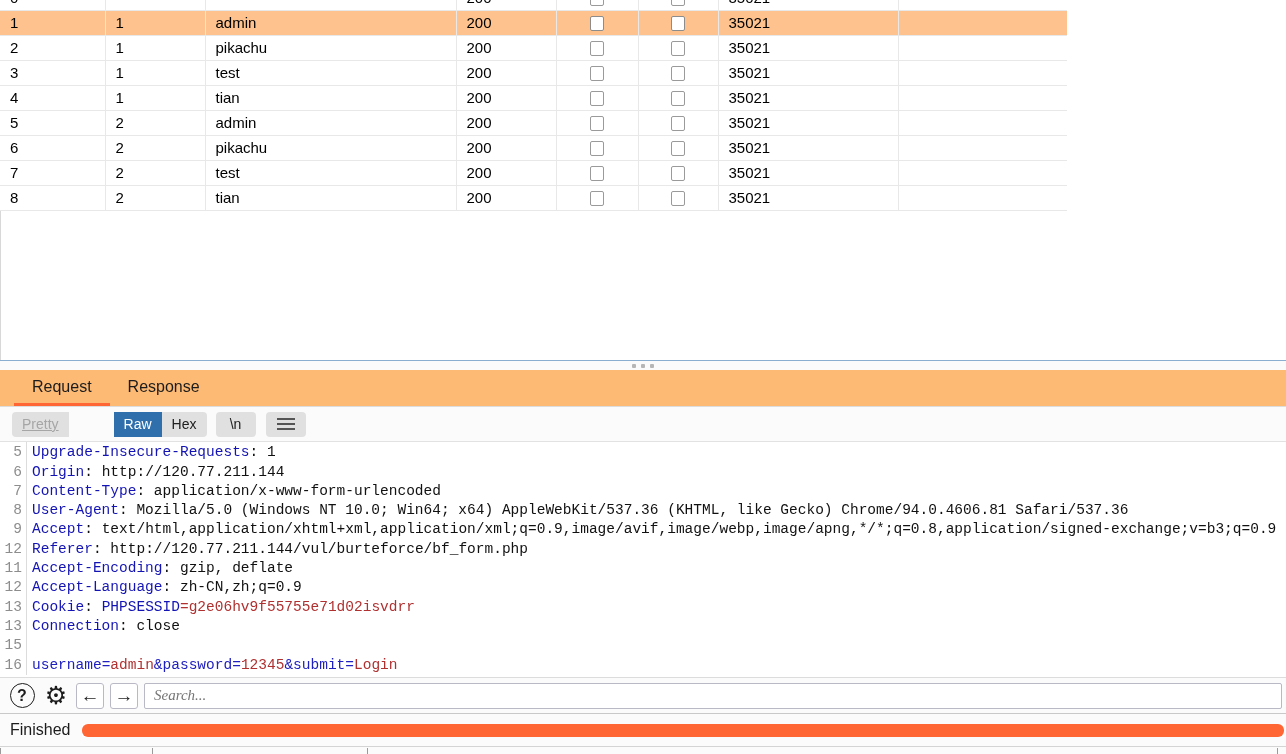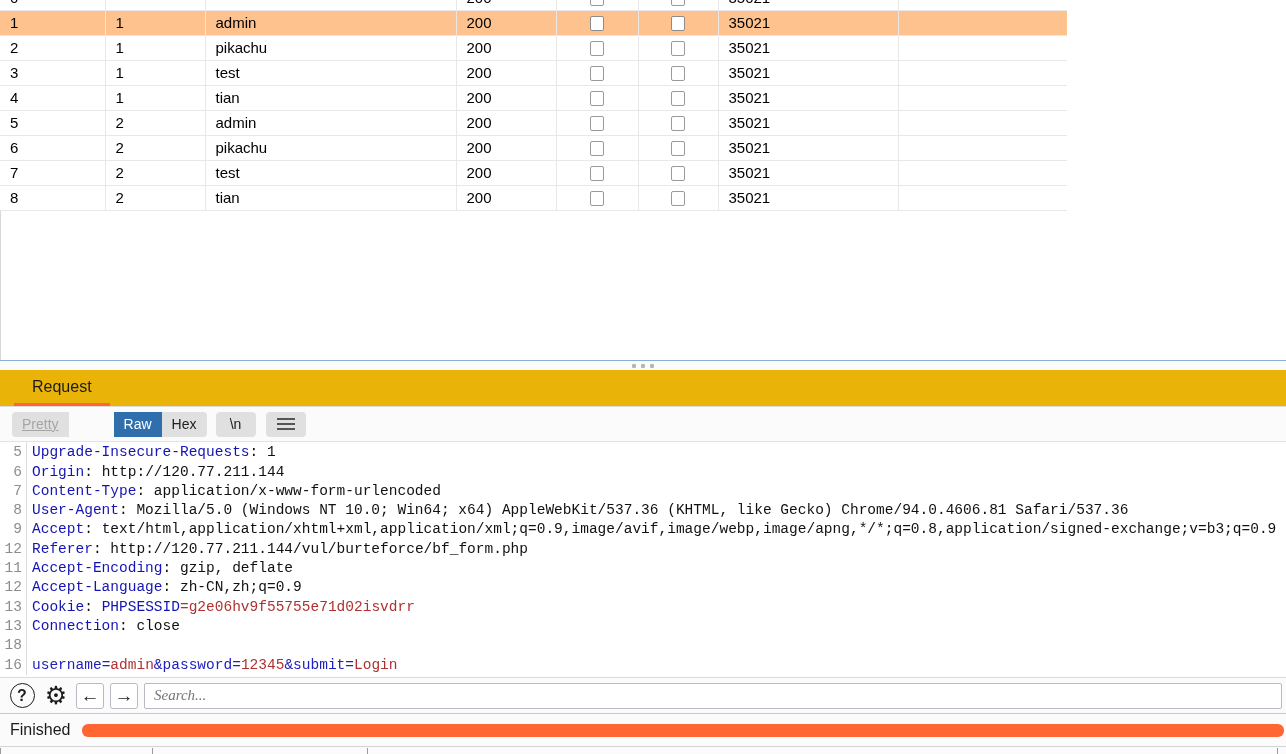--- a/index.html
+++ b/index.html
@@ -103,21 +103,21 @@
   .grip i {
     display: block;
     width: 4px; height: 4px;
     background: #b6b6b6;
     border-radius: 1px;
   }
 
   
   .msg-tabs {
     height: 37px;
-    background: #eab308;
+    background: #fdba74;
     border-bottom: 1px solid #dcdcdc;
     display: flex;
     align-items: stretch;
     padding-left: 14px;
   }
   .msg-tab {
     display: flex;
     align-items: center;
     padding: 0 18px;
     font-size: 16px;
@@ -430,20 +430,21 @@
   <div class="splitter">
     <div class="grip">
       <i></i>
         <i></i>
         <i></i>
     </div>
   </div>
 
   <div class="msg-tabs">
     <div class="msg-tab active">Request</div>
+    <div class="msg-tab">Response</div>
   </div>
 
   <div class="mode-bar">
     <div class="seg">
       <div class="seg-btn disabled">Pretty</div>
       <div class="seg-btn active">Raw</div>
       <div class="seg-btn">Hex</div>
     </div>
     <div class="mini-btn">\n</div>
     <div class="mini-btn gap">
@@ -462,21 +463,21 @@
           <div>5</div>
           <div>6</div>
           <div>7</div>
           <div>8</div>
           <div>9</div>
           <div>12</div>
           <div>11</div>
           <div>12</div>
           <div>13</div>
           <div>13</div>
-          <div>18</div>
+          <div>15</div>
           <div>16</div>
         </div>
       <div class="code" id="code"><div></div><div><span class="hk">Upgrade-Insecure-Requests</span><span class="hv">: </span><span class="hv">1</span></div><div><span class="hk">Origin</span><span class="hv">: </span><span class="hv">http://120.77.211.144</span></div><div><span class="hk">Content-Type</span><span class="hv">: </span><span class="hv">application/x-www-form-urlencoded</span></div><div><span class="hk">User-Agent</span><span class="hv">: </span><span class="hv">Mozilla/5.0 (Windows NT 10.0; Win64; x64) AppleWebKit/537.36 (KHTML, like Gecko) Chrome/94.0.4606.81 Safari/537.36</span></div><div><span class="hk">Accept</span><span class="hv">: </span><span class="hv">text/html,application/xhtml+xml,application/xml;q=0.9,image/avif,image/webp,image/apng,*/*;q=0.8,application/signed-exchange;v=b3;q=0.9</span></div><div><span class="hk">Referer</span><span class="hv">: </span><span class="hv">http://120.77.211.144/vul/burteforce/bf_form.php</span></div><div><span class="hk">Accept-Encoding</span><span class="hv">: </span><span class="hv">gzip, deflate</span></div><div><span class="hk">Accept-Language</span><span class="hv">: </span><span class="hv">zh-CN,zh;q=0.9</span></div><div><span class="hk">Cookie</span><span class="hv">: </span><span class="hk">PHPSESSID</span><span class="rv">=</span><span class="rv">g2e06hv9f55755e71d02isvdrr</span></div><div><span class="hk">Connection</span><span class="hv">: </span><span class="hv">close</span></div><div>&nbsp;</div><div><span class="pk">username</span><span class="pk">=</span><span class="rv">admin</span><span class="pk">&amp;</span><span class="pk">password</span><span class="pk">=</span><span class="rv">12345</span><span class="pk">&amp;</span><span class="pk">submit</span><span class="pk">=</span><span class="rv">Login</span></div></div>
     </div>
   </div>
 
   <div class="search-bar">
     <div class="icon-btn">
       <span class="circle-q">?</span>
     </div>

